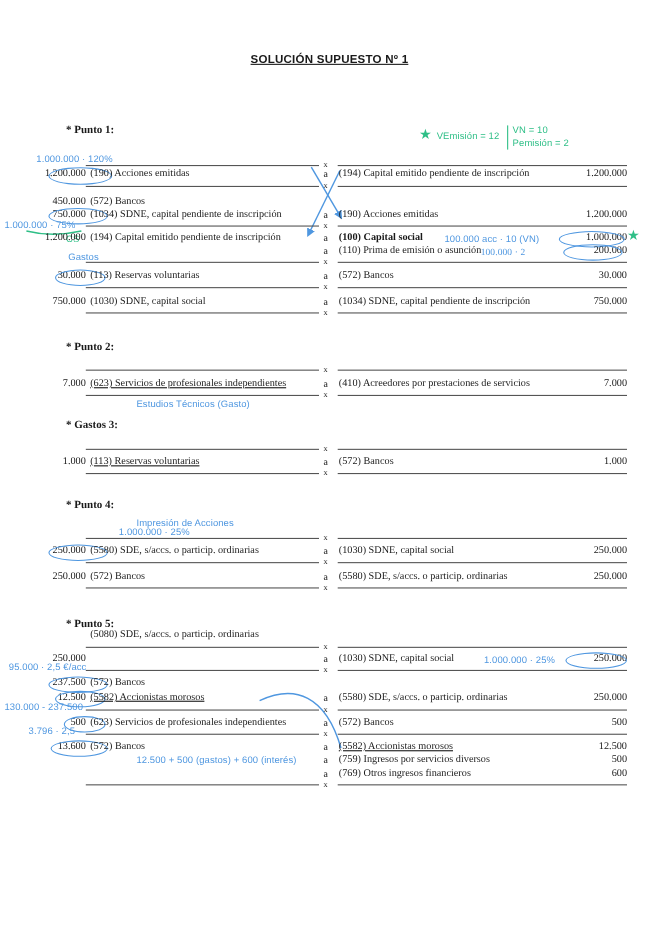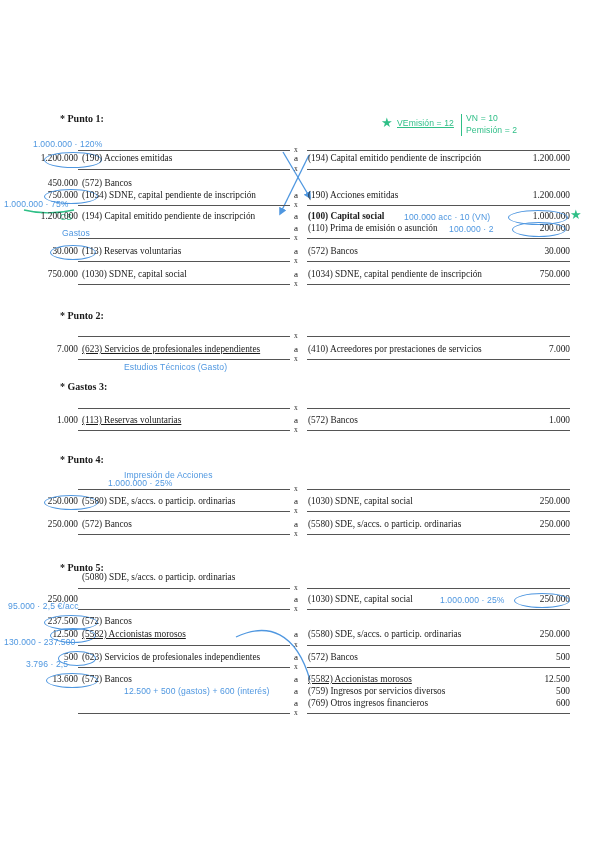--- a/index.html
+++ b/index.html
@@ -81,39 +81,40 @@
   }
   svg.pen{position:absolute;left:0;top:0;width:599px;height:848px;
           pointer-events:none;overflow:visible;}
 </style>
 </head>
 <body>
 
 <div class="page">
 
   <div class="title-wrap">
+    <div class="title-main">SOLUCIÓN SUPUESTO Nº 1</div>
   </div>
 
   <svg class="pen">
     <defs>
       <marker id="arrowblue" markerWidth="7" markerHeight="7" refX="3" refY="3" orient="auto">
         <path d="M0,0 L6,3 L0,6 z" fill="#4f97e0"></path>
       </marker>
     </defs>
 
     <path d="M283,152 L309,196" stroke="#4f97e0" stroke-width="1.3" fill="none" marker-end="url(#arrowblue)"></path>
     <path d="M309,155 L281,212" stroke="#4f97e0" stroke-width="1.3" fill="none" marker-end="url(#arrowblue)"></path>
 
     <path d="M24,210 C40,214 56,214 74,210" stroke="#2fbf87" stroke-width="1.3" fill="none"></path>
 
     <path d="M236,637 C268,622 296,632 310,680" stroke="#4f97e0" stroke-width="1.3" fill="none"></path>
   </svg>
 
   <div class="star" style="left:381px;top:116px;">★</div>
-  <div class="ann green" style="left:397px;top:118px;text-decoration:underline;">VEmisión = 12</div>
+  <div class="ann green" style="left:397px;top:118px;">VEmisión = 12</div>
   <div class="vbar" style="left:461px;top:114px;height:22px;"></div>
   <div class="ann green" style="left:466px;top:113px;">VN = 10</div>
   <div class="ann green" style="left:466px;top:125px;">Pemisión = 2</div>
 
   <div class="punto" style="left:60px;top:113px;">* Punto 1:</div>
 
   <div class="ann" style="left:33px;top:139px;">1.000.000 · 120%</div>
 
   <div class="rule left" style="top:150px;"></div>
   <div class="rule right" style="top:150px;"></div>
@@ -145,21 +146,21 @@
   <div class="dr-amt" style="left:0px;top:211px;">1.200.000</div>
   <div class="dr-acc" style="top:211px;">(194) Capital emitido pendiente de inscripción</div>
   <div class="amark" style="top:211px;">a</div>
   <div class="cr-acc" style="top:211px;font-weight:bold;">(100) Capital social</div>
   <div class="ann" style="left:404px;top:212px;">100.000 acc · 10 (VN)</div>
   <div class="cr-amt" style="top:211px;">1.000.000</div>
   <div class="circle" style="left:508px;top:210px;width:58px;height:13px;"></div>
   <div class="star" style="left:570px;top:208px;">★</div>
   <div class="amark" style="top:223px;">a</div>
   <div class="cr-acc" style="top:223px;">(110) Prima de emisión o asunción</div>
-  <div class="ann" style="left:449px;top:224px;">100.000 · 2</div>
+  <div class="ann" style="left:437px;top:224px;font-family:Liberation Serif, serif;">100.000 · 2</div>
   <div class="cr-amt" style="top:223px;">200.000</div>
   <div class="circle" style="left:512px;top:222px;width:52px;height:13px;"></div>
   <div class="rule left" style="top:238px;"></div>
   <div class="rule right" style="top:238px;"></div>
   <div class="xmark" style="top:233px;">x</div>
 
   <div class="ann" style="left:62px;top:228px;">Gastos</div>
   <div class="dr-amt" style="left:0px;top:246px;">30.000</div>
   <div class="circle" style="left:50px;top:245px;width:44px;height:13px;"></div>
   <div class="dr-acc" style="top:246px;">(113) Reservas voluntarias</div>

